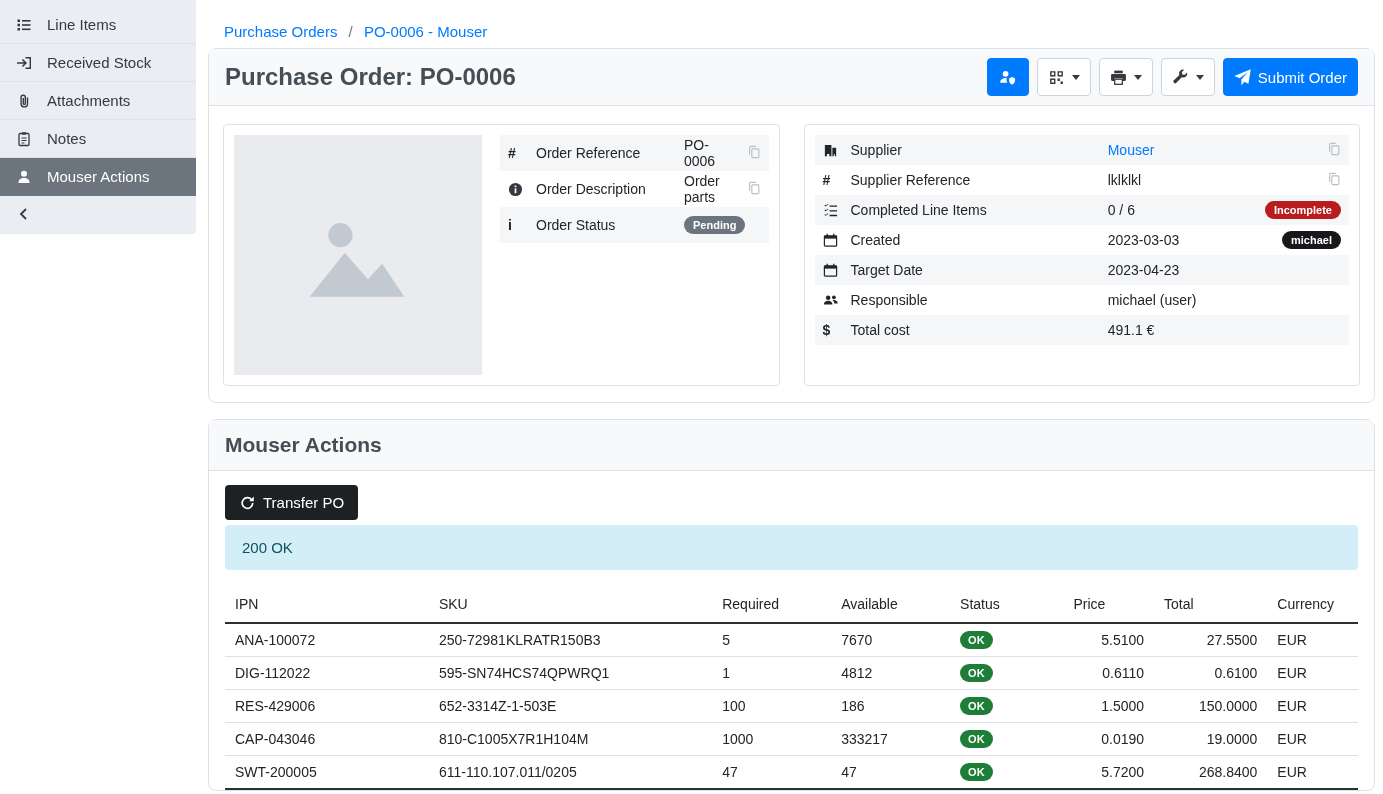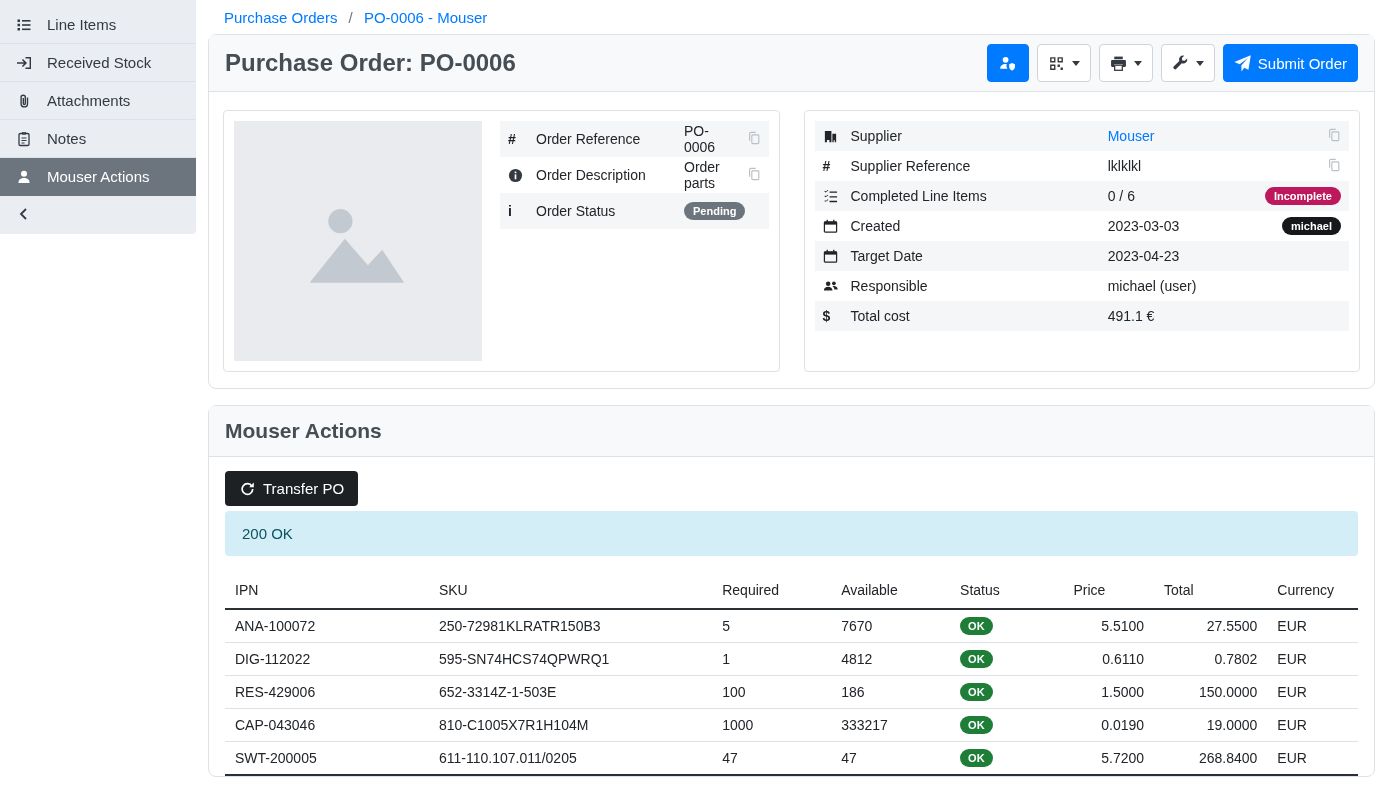--- a/index.html
+++ b/index.html
@@ -32,21 +32,21 @@
   .side-item.active { background: #6c757d; color: #ffffff; border-bottom-color: #6c757d; }
   .side-item.active .icon { color: #ffffff; }
   .side-collapse { display: flex; align-items: center; padding: 10px 16px 12px 16px; cursor: pointer; color: #343a40; }
 
   .icon { width: 16px; height: 16px; display: inline-flex; align-items: center; justify-content: center; flex: none; }
   .icon svg { width: 100%; height: 100%; display: block; }
 
   
   .main { flex: 1; min-width: 0; padding: 0 8px 0 12px; }
 
-  .breadcrumb { padding: 9px 4px 8px 16px; font-size: 15px; }
+  .breadcrumb { padding: 23px 4px 8px 16px; font-size: 15px; }
   .breadcrumb a { color: #007bff; text-decoration: none; cursor: pointer; }
   .breadcrumb .sep { color: #6c757d; margin: 0 7px; }
 
   .panel { border: 1px solid #dee2e6; border-radius: 8px; margin-bottom: 16px; background: #fff; }
   .panel-header {
     display: flex; justify-content: space-between; align-items: center;
     padding: 9px 16px; background: #f8f9fa;
     border-bottom: 1px solid #dee2e6;
     border-radius: 4px 4px 0 0;
   }
@@ -87,21 +87,21 @@
   .dlabel-flex { flex: 1; min-width: 0; }
   .dval { display: flex; align-items: center; justify-content: space-between; gap: 8px; }
   .dval-flex { flex: 1; min-width: 0; }
   .dval-col { width: 45%; flex: none; }
   a.val-link { color: #007bff; text-decoration: none; cursor: pointer; }
   .copy { color: #b9c0c7; cursor: pointer; }
   .copy .icon { width: 14px; height: 14px; }
 
   .badge { display: inline-block; font-size: 11px; font-weight: 700; color: #fff; padding: 3px 9px; border-radius: 10rem; line-height: 1.1; }
   .badge-gray { background: #6c757d; }
-  .badge-red { background: #be185d; }
+  .badge-red { background: #b91c1c; }
   .badge-black { background: #16181b; }
   .badge-green { background: #1e7e38; border-radius: 9px; padding: 3px 8px; }
 
   
   .actions-body { padding: 14px 16px 0 16px; }
   .btn-dark {
     display: inline-flex; align-items: center; gap: 8px;
     background: #1d2124; color: #fff; border: none; border-radius: 4px;
     font-family: inherit; font-size: 15px; padding: 9px 14px; cursor: pointer;
   }
@@ -467,21 +467,21 @@
               <td class="num">27.5500</td>
               <td>EUR</td>
             </tr>
             <tr>
               <td>DIG-112022</td>
               <td>595-SN74HCS74QPWRQ1</td>
               <td>1</td>
               <td>4812</td>
               <td><span class="badge badge-green">OK</span></td>
               <td class="num">0.6110</td>
-              <td class="num">0.7802</td>
+              <td class="num">0.6100</td>
               <td>EUR</td>
             </tr>
             <tr>
               <td>RES-429006</td>
               <td>652-3314Z-1-503E</td>
               <td>100</td>
               <td>186</td>
               <td><span class="badge badge-green">OK</span></td>
               <td class="num">1.5000</td>
               <td class="num">150.0000</td>

